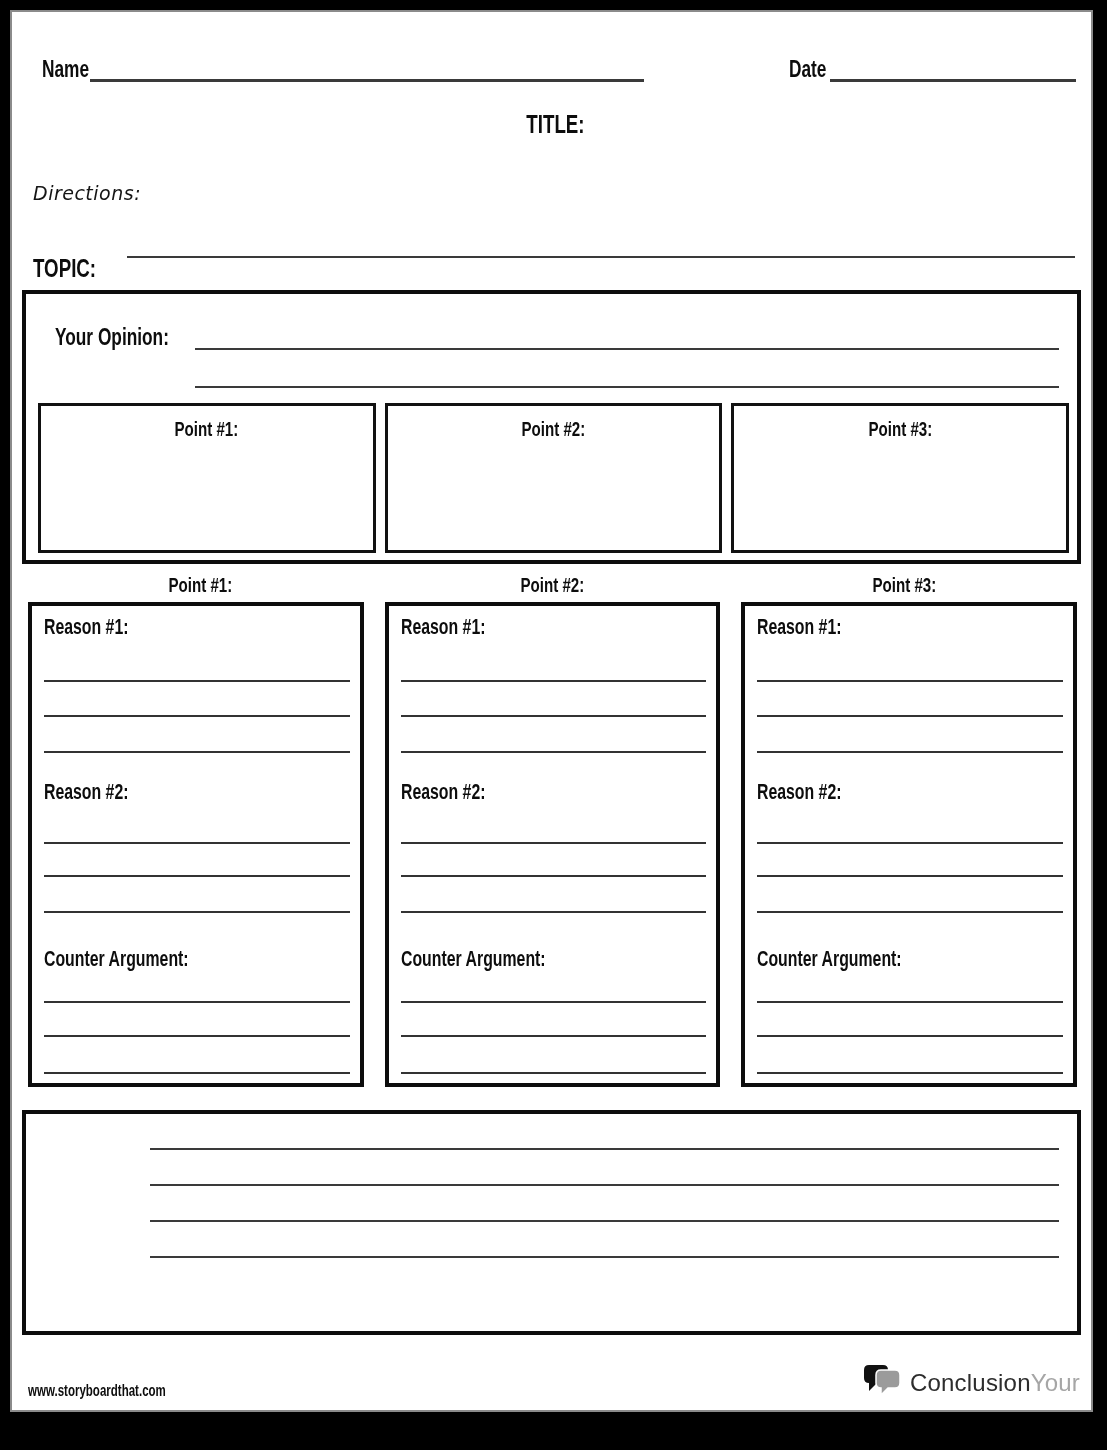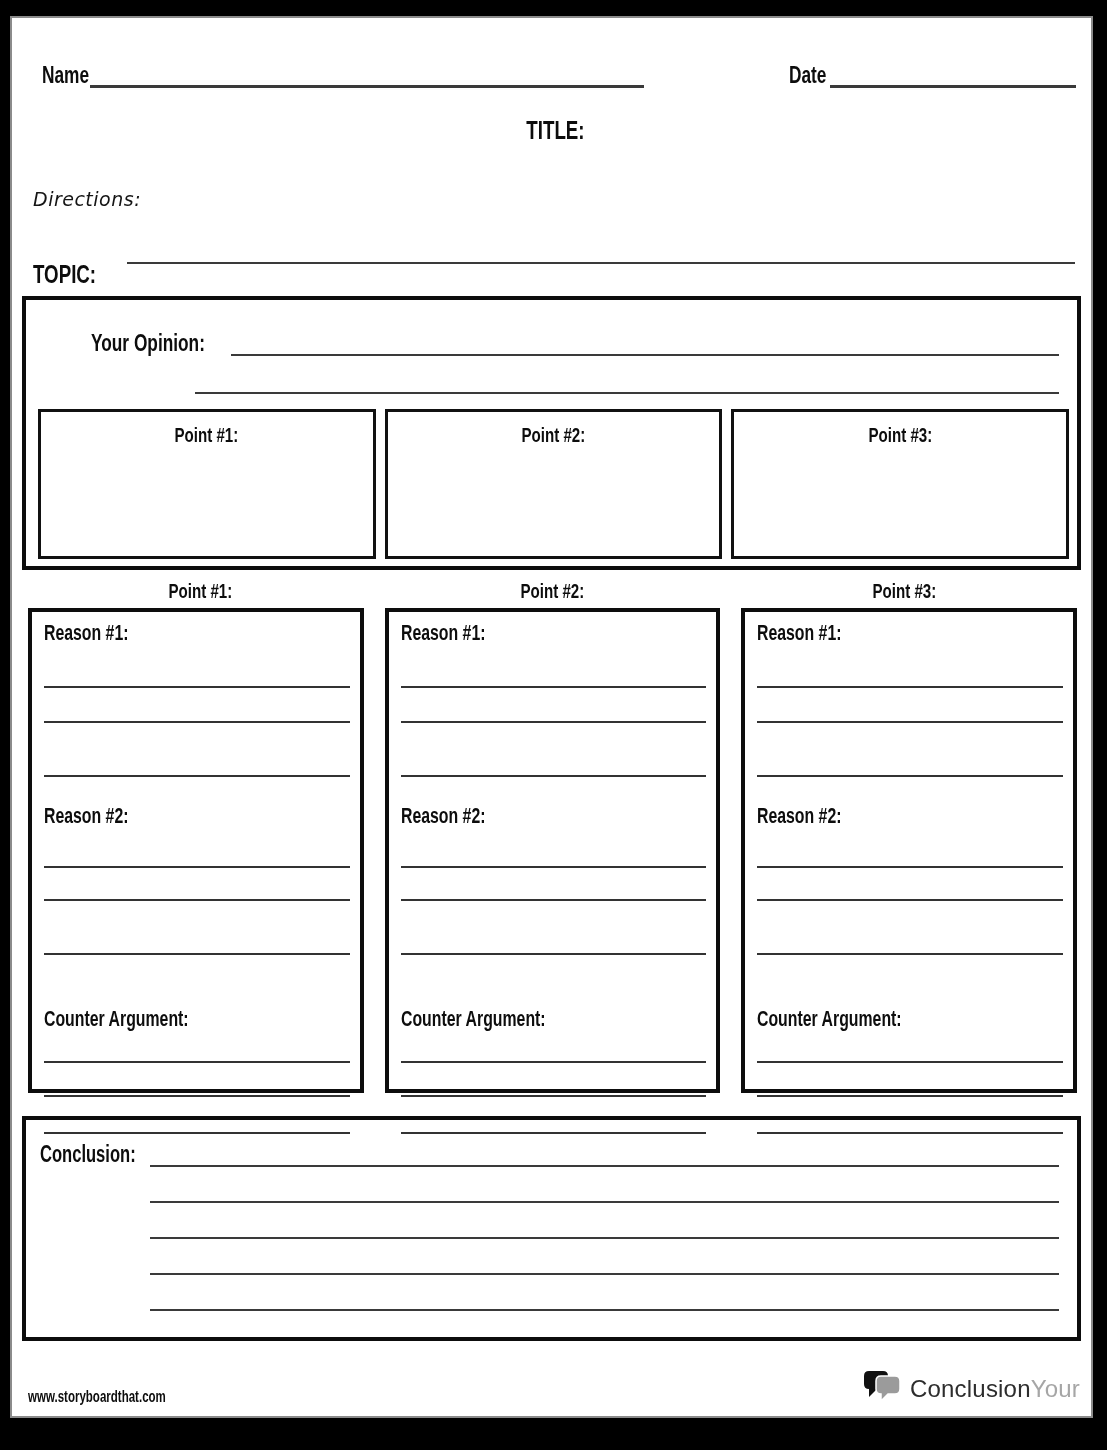--- a/index.html
+++ b/index.html
@@ -5,21 +5,21 @@
   * { margin:0; padding:0; box-sizing:border-box; }
   html,body { width:1107px; height:1450px; }
   body {
     background:#000;
     position:relative;
     font-family:"Liberation Sans", sans-serif;
     color:#0d0d0d;
     overflow:hidden;
   }
   .page {
-    position:absolute; left:10px; top:16px;
+    position:absolute; left:10px; top:10px;
     width:1083px; height:1402px;
     background:#fff;
     border:2px solid #8b8b8b;
   }
   
   .cond {
     display:inline-block;
     font-weight:bold;
     white-space:nowrap;
     transform:scaleX(0.72);
@@ -56,21 +56,21 @@
   .topic-row .lblw { width:94px; }
   .topic-row .topic-line { flex:1; }
 
   
   .opinion-box {
     margin:8px 10px 0 10px;
     border:4px solid #0d0d0d;
     height:274px;
   }
   .op-row { display:flex; align-items:flex-end; margin:30px 18px 0 29px; }
-  .op-row .lblw { width:140px;margin-left:36px; }
+  .op-row .lblw { width:140px; }
   .op-row .op-line { flex:1; }
   .op-line2 { margin:34px 18px 0 169px; }
   .points-row { display:flex; gap:9px; margin:15px 8px 0 12px; }
   .point-box {
     flex:1; height:150px;
     border:3px solid #111;
     text-align:center; padding-top:12px;
   }
 
   
@@ -78,21 +78,21 @@
   .headers-row > div { flex:1; text-align:center; }
   .cols-row { display:flex; gap:21px; margin:5px 14px 0 16px; }
   .col {
     flex:1; height:485px;
     border:4px solid #0d0d0d;
     padding:0 10px 0 12px;
   }
   .sec-label { margin-top:9px; }
   .m27{margin-top:27px}.m30{margin-top:30px}
   .m31{margin-top:31px}.m32{margin-top:32px}.m33{margin-top:33px}
-  .m34{margin-top:52px}.m35{margin-top:35px}.m38{margin-top:38px}
+  .m34{margin-top:34px}.m35{margin-top:35px}.m38{margin-top:38px}
   .m42{margin-top:42px}
 
   
   .conclusion-box {
     margin:23px 10px 0 10px;
     border:4px solid #0d0d0d;
     height:225px;
   }
   .conc-row { display:flex; align-items:flex-end; margin:22px 18px 0 14px; }
   .conc-row .lblw { width:110px; }
@@ -215,26 +215,20 @@
       <div class="wline m34"></div>
       <div class="sec-label m34"><span class="cond fs22">Counter Argument:</span></div>
       <div class="wline m30"></div>
       <div class="wline m32"></div>
       <div class="wline m35"></div>
     </div>
 
   </div>
 
   <div class="conclusion-box">
-    <div class="conc-row">
-      <div class="lblw">
-        <span class="cond fs23">Conclusion:</span>
-      </div>
-      <div class="blank2 conc-line"></div>
-    </div>
     <div class="blank2 conc-extra"></div>
     <div class="blank2 conc-extra"></div>
     <div class="blank2 conc-extra"></div>
     <div class="blank2 conc-extra"></div>
   </div>
 
   <div class="site-url">
     <span class="cond fs16">www.storyboardthat.com</span>
   </div>
 

